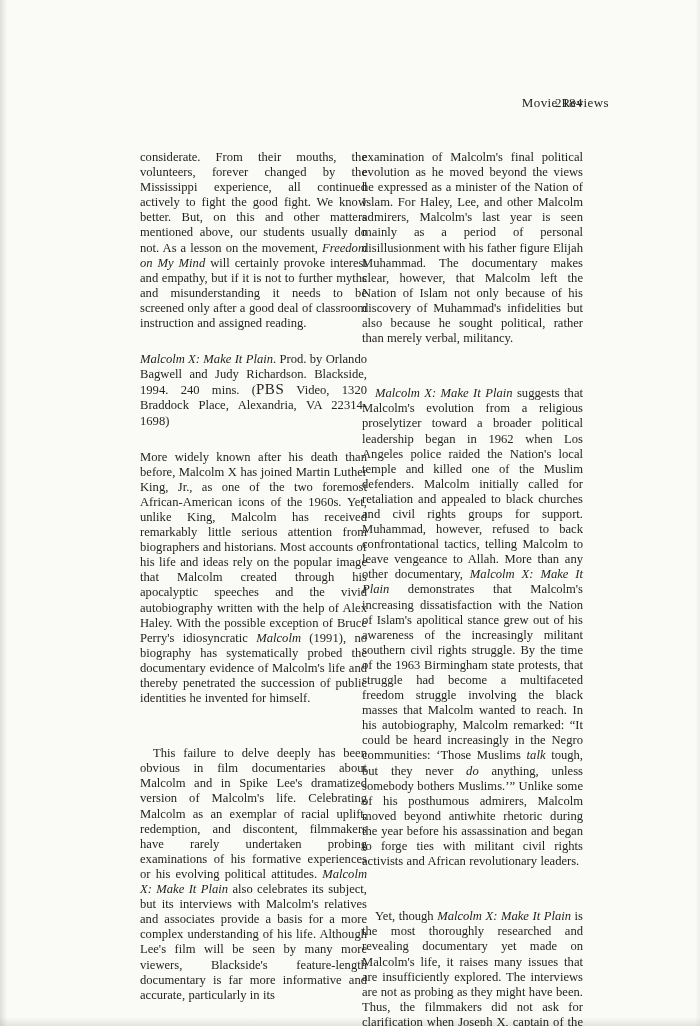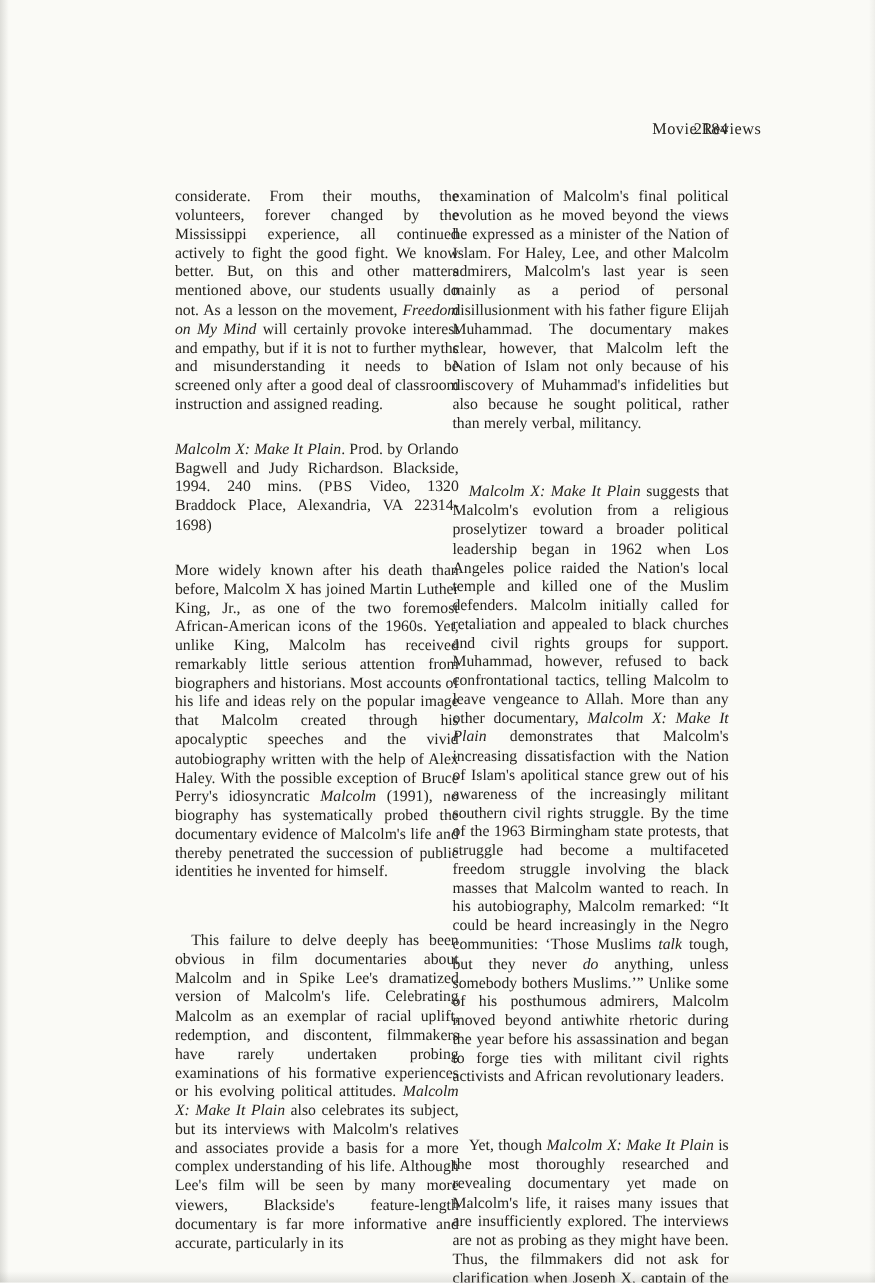--- a/index.html
+++ b/index.html
@@ -34,21 +34,21 @@
     text-align:justify;
     hyphens:auto;-webkit-hyphens:auto;
     word-spacing:0.2px;
   }
   .col-left{left:140px;width:227px;}
   .col-right{left:362px;width:221px;}
   .para{margin:0;}
   .para.indent{text-indent:13px;margin-top:40px;}
   .para.space-before{margin-top:21px;}
   .i{font-style:italic;}
-  .sc{font-size:12px;letter-spacing:0.5px;}
+  .sc{font-size:15px;letter-spacing:0.5px;}
   .signature{margin-left:72px;}
   .sig-line{white-space:nowrap;}
 </style>
 </head>
 <body>
 
 <div class="page">
   <div class="running-head">
     <span class="head-title">Movie Reviews</span>
     <span class="head-page">2184</span>

